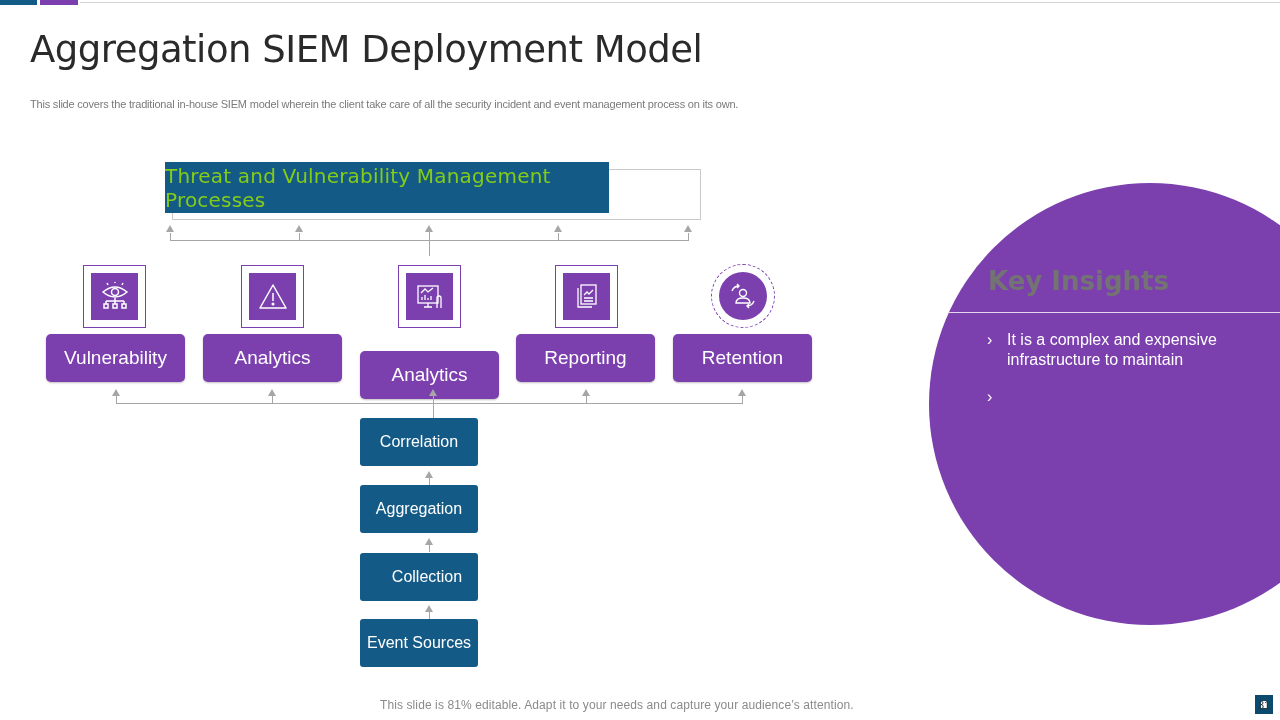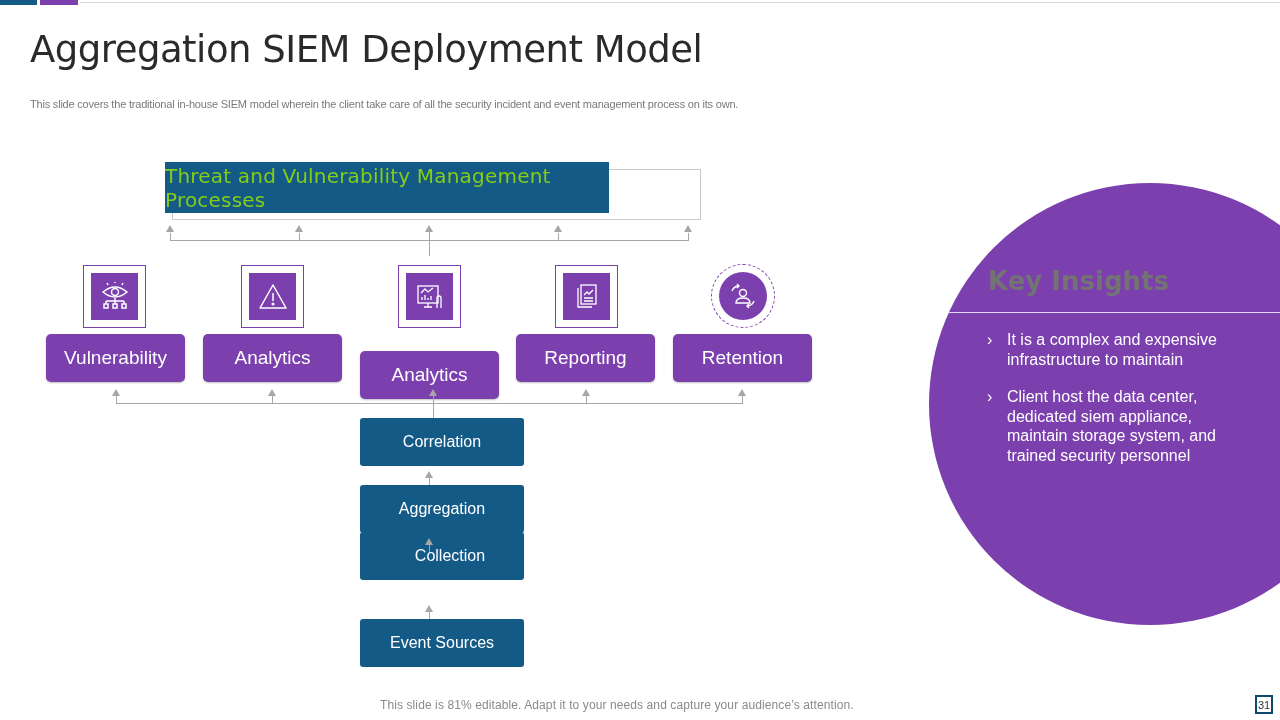--- a/index.html
+++ b/index.html
@@ -21,32 +21,32 @@
   .arrow-up { position: absolute; width: 0; height: 0; border-left: 4px solid transparent; border-right: 4px solid transparent; border-bottom: 7px solid #a6a6a6; }
 
   
   .icon-frame { position: absolute; width: 63px; height: 63px; border: 1px solid #7b3fae; background: #fff; }
   .icon-inner { position: absolute; left: 7px; top: 7px; width: 47px; height: 47px; background: #7b3fae; display: flex; align-items: center; justify-content: center; }
   .icon-circle-frame { position: absolute; width: 64px; height: 64px; border-radius: 50%; border: 1px dashed #7b3fae; }
   .icon-circle-inner { position: absolute; left: 7px; top: 7px; width: 48px; height: 48px; border-radius: 50%; background: #7b3fae; display: flex; align-items: center; justify-content: center; }
 
   .cat-btn { position: absolute; top: 334px; width: 139px; height: 48px; background: #7b3fae; border-radius: 5px; color: #fff; font-size: 19px; display: flex; align-items: center; justify-content: center; box-shadow: 0 1px 2px rgba(0,0,0,0.25); }
 
-  .stack-box { position: absolute; left: 360px; width: 164px; height: 48px; background: #145a87; border-radius: 3px; color: #fff; font-size: 16px; display: flex; align-items: center; justify-content: center; }
+  .stack-box { position: absolute; left: 360px; width: 118px; height: 48px; background: #145a87; border-radius: 3px; color: #fff; font-size: 16px; display: flex; align-items: center; justify-content: center; }
 
   
   .insight-circle { position: absolute; left: 929px; top: 183px; width: 442px; height: 442px; border-radius: 50%; background: #7b3fae; }
   .insight-title { position: absolute; left: 988px; top: 266px; font-family: "DejaVu Sans", sans-serif; font-weight: bold; font-size: 26px; color: #737373; }
   .insight-rule { position: absolute; left: 948px; top: 312px; width: 332px; height: 1px; background: #e6d7f1; }
   .insight-list { position: absolute; left: 987px; top: 330px; width: 250px; list-style: none; }
   .insight-list li { position: relative; padding-left: 20px; color: #fff; font-size: 16px; line-height: 19.5px; margin-bottom: 18px; }
   .insight-list li .bullet { position: absolute; left: 0; top: 0; }
 
   .footer { position: absolute; left: 380px; top: 698px; font-size: 12px; color: #8a8a8a; letter-spacing: 0.1px; }
-  .page-num { position: absolute; left: 1255px; top: 695px; width: 18px; height: 19px; border: 2px solid #0c4a6e; font-size: 11px; color: #333; display: flex; align-items: center; justify-content: center; }
+  .page-num { position: absolute; left: 1255px; top: 695px; width: 18px; height: 19px; border: 6px solid #0c4a6e; font-size: 11px; color: #333; display: flex; align-items: center; justify-content: center; }
 </style>
 </head>
 <body>
 
 <div class="topbar-blue"></div>
 <div class="topbar-purple"></div>
 <div class="topbar-line"></div>
 
 <h1 class="title">Aggregation SIEM Deployment Model</h1>
 <p class="subtitle">This slide covers the traditional in-house SIEM model wherein the client take care of all the security incident and event management process on its own.</p>
@@ -133,38 +133,37 @@
 <div class="conn" style="left:586px; top:396px; width:1px; height:7px;"></div>
 <div class="conn" style="left:742px; top:396px; width:1px; height:7px;"></div>
 <div class="arrow-up" style="left:112px; top:389px;"></div>
 <div class="arrow-up" style="left:268px; top:389px;"></div>
 <div class="arrow-up" style="left:429px; top:389px;"></div>
 <div class="arrow-up" style="left:582px; top:389px;"></div>
 <div class="arrow-up" style="left:738px; top:389px;"></div>
 
 <div class="stack-box" style="top:418px;">Correlation</div>
 <div class="stack-box" style="top:485px;">Aggregation</div>
-<div class="stack-box" style="top:532px;padding-left:16px;">Collection</div>
+<div class="stack-box" style="top:553px;padding-left:16px;">Collection</div>
 <div class="stack-box" style="top:619px;">Event Sources</div>
 
 <div class="conn" style="left:429px; top:474px; width:1px; height:11px;"></div>
 <div class="arrow-up" style="left:425px; top:471px;"></div>
 <div class="conn" style="left:429px; top:541px; width:1px; height:11px;"></div>
 <div class="arrow-up" style="left:425px; top:538px;"></div>
 <div class="conn" style="left:429px; top:608px; width:1px; height:11px;"></div>
 <div class="arrow-up" style="left:425px; top:605px;"></div>
 
 <div class="insight-circle"></div>
 <h2 class="insight-title">Key Insights</h2>
 <div class="insight-rule"></div>
 <ul class="insight-list">
   <li>
     <span class="bullet">›</span>
     <span>It is a complex and expensive infrastructure  to maintain</span>
   </li>
   <li>
     <span class="bullet">›</span>
-    <span>Client host the data center, dedicated siem appliance, maintain storage system, and trained security personnel</span>
   </li>
 </ul>
 
 <div class="footer">This slide is 81% editable. Adapt it to your needs and capture your audience’s attention.</div>
 <div class="page-num">31</div>
 
 </body></html>

